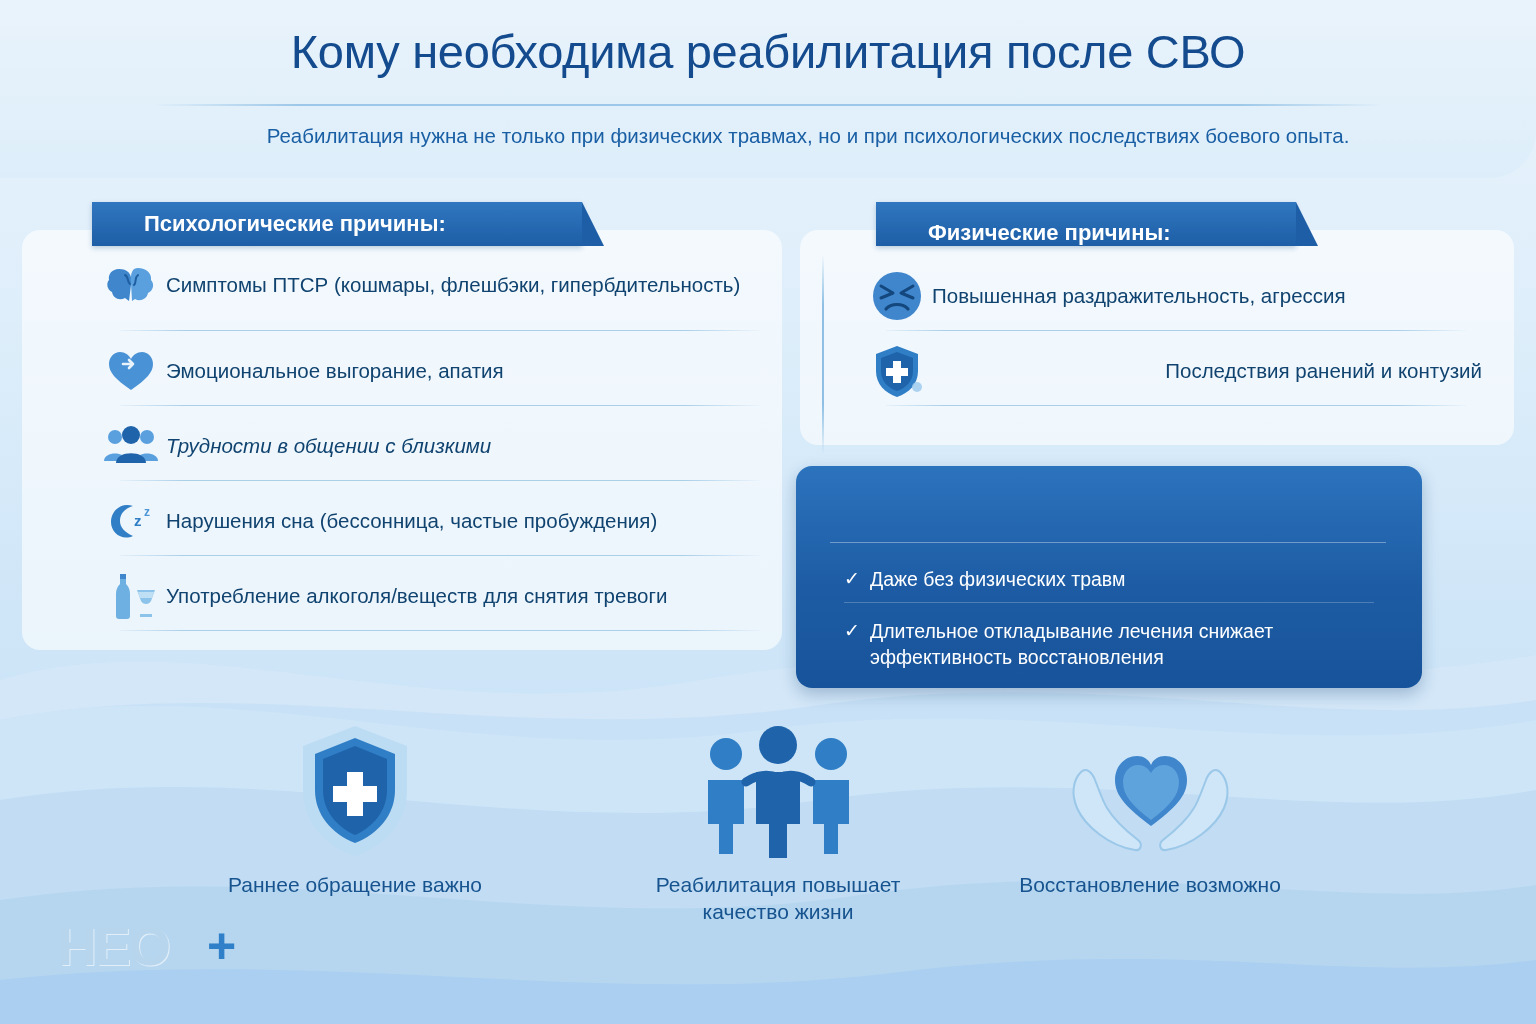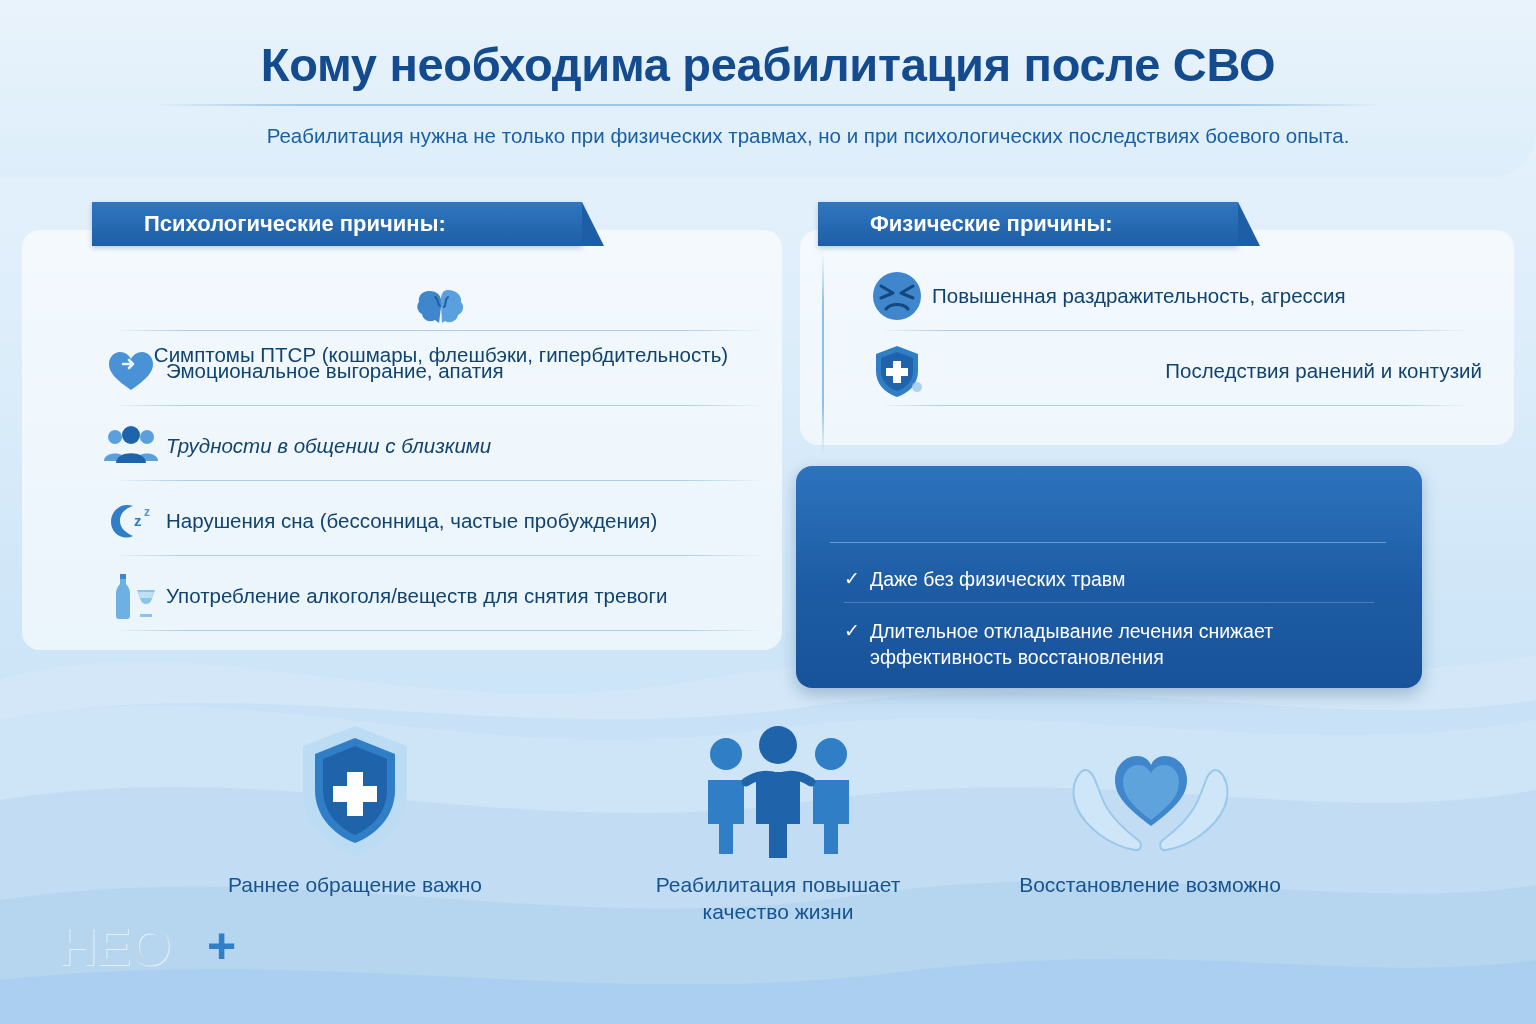--- a/index.html
+++ b/index.html
@@ -32,26 +32,26 @@
     left: 0;
     top: 0;
     width: 100%;
     height: 178px;
     background: linear-gradient(180deg, #e9f3fb 0%, #ddeefa 100%);
     border-bottom-left-radius: 0;
     border-bottom-right-radius: 46px;
   }
   .header-title {
     position: absolute;
-    top: 37px;
+    top: 24px;
     left: 0;
     width: 100%;
     text-align: center;
     font-size: 47px;
-    font-weight: bold;
+    font-weight: normal;
     color: #134b8e;
     letter-spacing: -0.3px;
   }
   .header-rule {
     position: absolute;
     top: 104px;
     left: 152px;
     width: 1232px;
     height: 2px;
     background: linear-gradient(90deg, rgba(30,100,170,0) 0%, #9cc7e8 12%, #9cc7e8 88%, rgba(30,100,170,0) 100%);
@@ -103,21 +103,21 @@
     content: "";
     position: absolute;
     right: -22px;
     top: 0;
     width: 0;
     height: 0;
     border-top: 44px solid transparent;
     border-left: 22px solid #1e5ea6;
   }
   .ribbon-left  { left: 92px;  top: 202px; width: 490px; }
-  .ribbon-right { left: 818px; top: 202px; width: 420px; }
+  .ribbon-right { left: 876px; top: 202px; width: 420px; align-items: flex-end; }
 
   
   .row {
     position: absolute;
     display: flex;
     align-items: center;
   }
   .row-icon {
     width: 70px;
     height: 62px;
@@ -273,21 +273,21 @@
   <div class="panel panel-right"></div>
   <div class="divider-vert"></div>
 
   <div class="ribbon ribbon-left">
     <span>Психологические причины:</span>
   </div>
   <div class="ribbon ribbon-right">
     <span>Физические причины:</span>
   </div>
 
-  <div class="row lrow" style="top:272px;flex-direction:column;">
+  <div class="row lrow" style="top:254px;">
     <div class="row-icon">
       <svg width="52" height="44" viewBox="0 0 52 44">
         <path d="M14,6 C7,6 3,11 4,17 C1,20 2,27 7,29 C8,35 14,38 20,35 L24,38 L26,22 C28,10 22,6 14,6 Z" fill="#3f86cc"></path>
         <path d="M33,5 C41,5 47,10 46,17 C50,21 48,28 43,30 C42,36 35,39 30,36 L27,38 L26,20 C25,9 28,5 33,5 Z" fill="#5aa0de"></path>
         <path d="M20,12 C24,14 22,19 25,21 M33,12 C29,15 32,19 29,22" stroke="#1f5ea0" stroke-width="2" fill="none" stroke-linecap="round"></path>
       </svg>
     </div>
     <div class="row-text">Симптомы ПТСР (кошмары, флешбэки, гипербдительность)</div>
   </div>
   <div class="row-sep lsep" style="top:330px;"></div>

